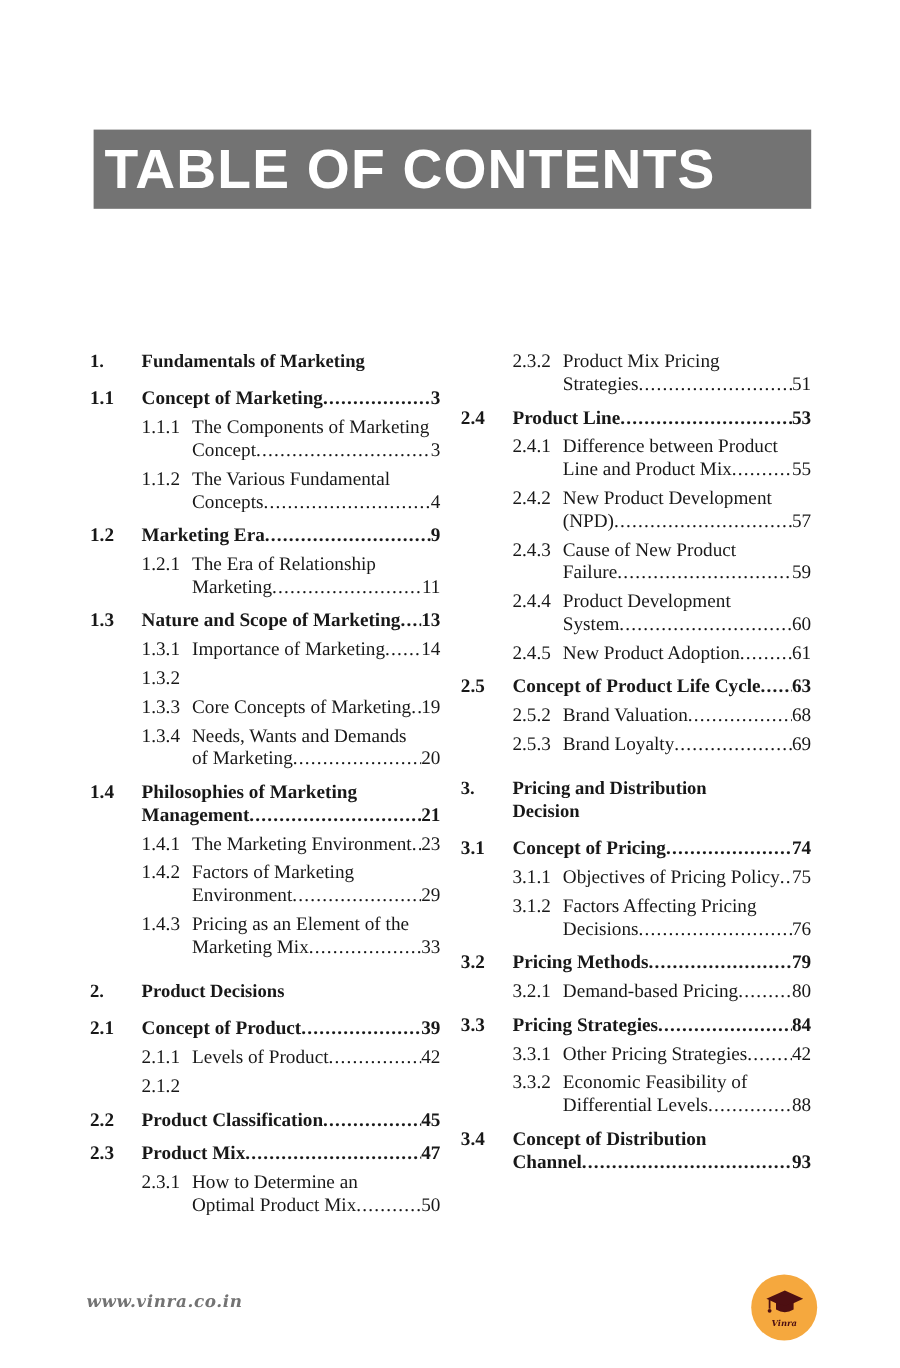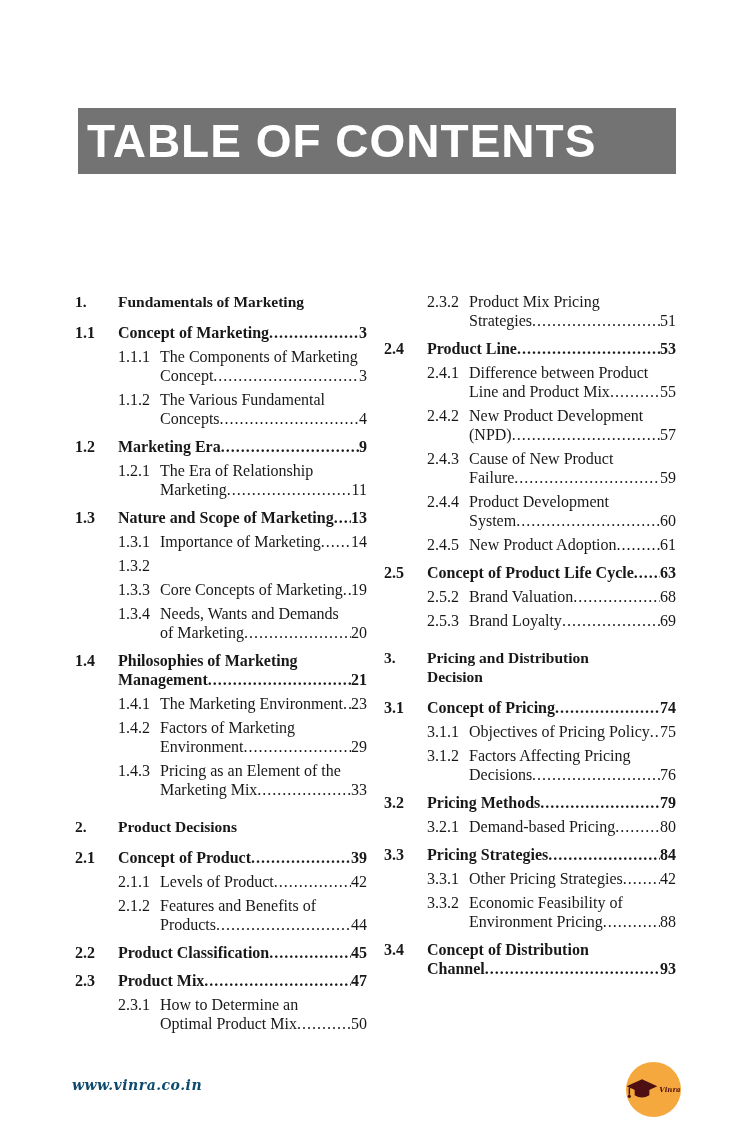--- a/index.html
+++ b/index.html
@@ -34,26 +34,26 @@
   .line{display:block;}
   .leaderline{display:flex;align-items:baseline;}
   .t{white-space:nowrap;}
   .dots{flex:1 1 auto;min-width:4px;overflow:hidden;white-space:nowrap;}
   .dots::after{content:"...................................................................................................";letter-spacing:1px;}
   .page-num{flex:0 0 auto;}
   
   .site{
     position:absolute;left:72px;top:1077px;
     font-family:"DejaVu Serif",serif;font-style:italic;font-weight:700;
-    font-size:14px;letter-spacing:.5px;color:#0c4a6e;text-decoration:none;
+    font-size:14px;letter-spacing:.5px;color:#737373;text-decoration:none;
   }
   .logo{
     position:absolute;left:626px;top:1062px;width:55px;height:55px;
     border-radius:50%;background:#f5a83e;
-    display:flex;align-items:center;justify-content:center;gap:1px;
+    display:flex;flex-direction:column;align-items:center;justify-content:center;gap:1px;
   }
   .logo .brand{
     font-family:"DejaVu Serif",serif;font-style:italic;font-weight:700;
     font-size:7px;color:#4d0f12;line-height:7px;
   }
 </style>
 </head>
 <body>
 
 <div class="page">
@@ -231,28 +231,20 @@
           <div class="txt">
             <div class="line leaderline">
               <span class="t">Levels of Product</span>
               <span class="dots"></span>
               <span class="page-num">42</span>
             </div>
           </div>
         </div>
         <div class="entry subsection">
           <span class="num">2.1.2</span>
-          <div class="txt">
-            <div class="line"><span class="t">Features and Benefits of</span></div>
-            <div class="line leaderline">
-              <span class="t">Products</span>
-              <span class="dots"></span>
-              <span class="page-num">44</span>
-            </div>
-          </div>
         </div>
         <div class="entry section">
           <span class="num">2.2</span>
           <div class="txt">
             <div class="line leaderline">
               <span class="t">Product Classification</span>
               <span class="dots"></span>
               <span class="page-num">45</span>
             </div>
           </div>
@@ -461,21 +453,21 @@
               <span class="dots"></span>
               <span class="page-num">42</span>
             </div>
           </div>
         </div>
         <div class="entry subsection">
           <span class="num">3.3.2</span>
           <div class="txt">
             <div class="line"><span class="t">Economic Feasibility of</span></div>
             <div class="line leaderline">
-              <span class="t">Environment Pricing</span>
+              <span class="t">Differential Levels</span>
               <span class="dots"></span>
               <span class="page-num">88</span>
             </div>
           </div>
         </div>
         <div class="entry section">
           <span class="num">3.4</span>
           <div class="txt">
             <div class="line"><span class="t">Concept of Distribution</span></div>
             <div class="line leaderline">

